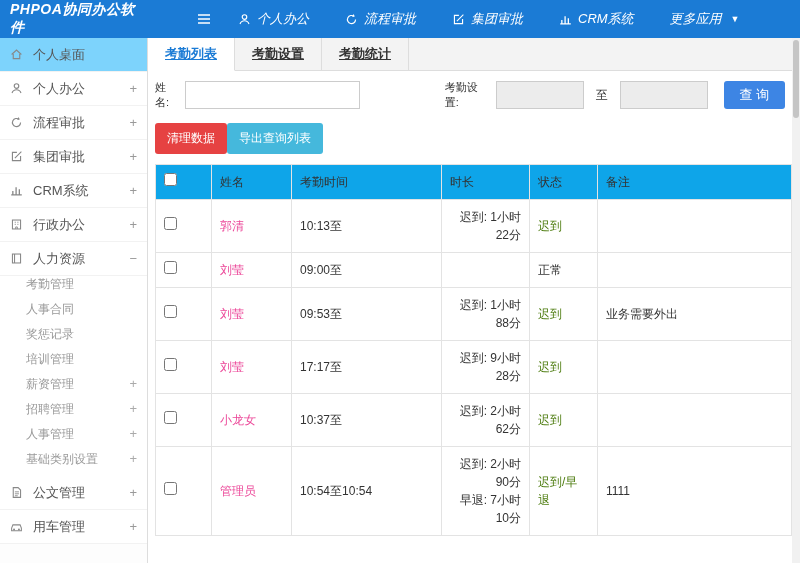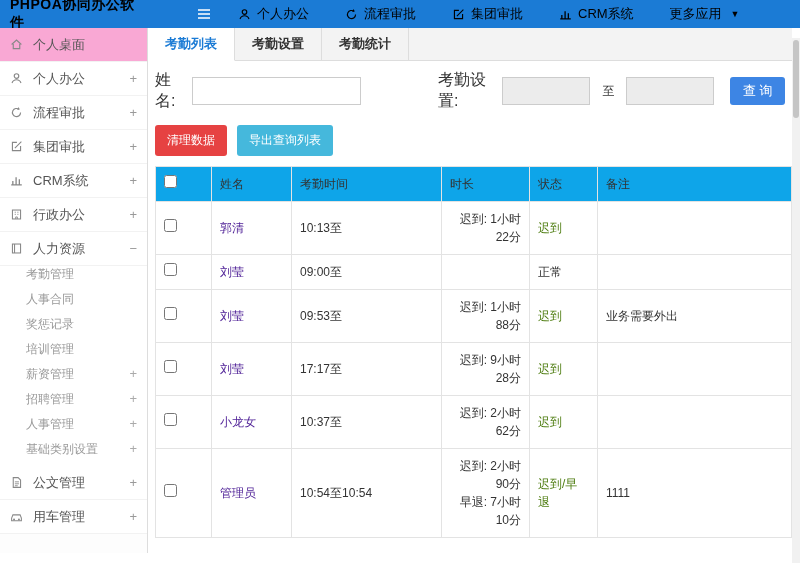--- a/index.html
+++ b/index.html
@@ -1,67 +1,67 @@
 <!DOCTYPE html>
 <html><head>
 <meta charset="utf-8">
 <style>
   * { margin:0; padding:0; box-sizing:border-box; }
   html,body { width:800px; height:563px; overflow:hidden; }
   body { font-family:"Liberation Sans","DejaVu Sans",sans-serif; font-size:12px; color:#333; background:#fff; }
 
   
-  .topbar { height:28px; background:#1b7bd5; display:flex; align-items:center; color:#000000; }
+  .topbar { height:38px; background:#1b7bd5; display:flex; align-items:center; color:#ffffff;font-style:italic; }
   .brand { width:148px; padding-left:10px; font-size:14px; font-weight:bold; letter-spacing:0.5px; flex:none; }
   .hamburger { margin:0 26px 0 48px; display:inline-flex; cursor:pointer; color:#fff; }
   .nav { display:flex; align-items:center; gap:36px; }
   .nav-item { display:flex; align-items:center; gap:6px; font-size:13px; cursor:pointer; white-space:nowrap; }
   .nav-item .nicon { display:inline-flex; }
   .nav-item .caret { font-size:9px; margin-left:3px; }
 
   
   .shell { display:flex; height:525px; }
 
   
   .sidebar { width:148px; flex:none; background:#fdfdfd; border-right:1px solid #ddd; overflow:hidden; }
   .side-item { height:34px; display:flex; align-items:center; padding:0 10px; border-bottom:1px solid #f2f2f2; color:#555; font-size:13px; cursor:pointer; background:#fff; }
-  .side-item.active { background:#f9a8d4; }
+  .side-item.active { background:#7dd3fc; }
   .side-item .sicon { display:inline-flex; width:16px; margin-right:7px; color:#888; }
   .side-item .expand { margin-left:auto; color:#999; font-size:13px; }
   .side-sub { height:25px; display:flex; padding:0 10px 0 26px; color:#999; font-size:12px; cursor:pointer; background:#fff; }
   .side-sub .expand { margin-left:auto; color:#aaa; font-size:13px; }
 
   
   .main { flex:1; background:#fff; overflow:hidden; padding-right:8px; }
 
   
   .tabs { height:33px; background:#f3f3f3; border-bottom:1px solid #ddd; display:flex; }
-  .tab { padding:0 17px; line-height:32px; font-size:13px; font-weight:bold; color:#333; border-right:1px solid #ddd; cursor:pointer; }
+  .tab { padding:0 17px; line-height:32px; font-size:13px; font-weight:bold; color:#333; border-right:1px solid #ddd; cursor:pointer;text-decoration:underline; }
   .tab.active { background:#fff; color:#1b7bd5; height:33px; border-bottom:1px solid #fff; }
 
   
   .filterbar { display:flex; align-items:center; padding:9px 7px; gap:6px; }
-  .filterbar label { font-size:16px; color:#333; }
+  .filterbar label { font-size:11px; color:#333; }
   .inp-name { width:182px; height:28px; border:1px solid #ccc; padding:0 6px; font-size:12px; outline:none; background:#fff; }
   .inp-date { width:88px; height:28px; border:1px solid #ccc; padding:0 6px; font-size:12px; outline:none; background:#ececec; }
   .gap { width:76px; }
   .to-label { margin:0 6px; }
   .btn-search { width:64px; height:28px; background:#3d85e4; color:#fff; border:none; border-radius:3px; font-size:13px; cursor:pointer; margin-left:10px; }
 
   
-  .actions { display:flex; align-items:center; gap:10px; padding:4px 7px 10px 7px; }
+  .actions { display:flex; align-items:center; padding:4px 7px 10px 7px; }
   .btn-clean { background:#e64242; color:#fff; border:none; border-radius:3px; padding:7px 12px; font-size:12px; cursor:pointer; }
   .btn-export { background:#45b8dc; color:#fff; border:none; border-radius:3px; padding:7px 12px; font-size:12px; cursor:pointer; }
 
   
   .tablewrap { padding:0 0 0 7px; }
   table { width:100%; border-collapse:collapse; table-layout:fixed; }
   th, td { border:1px solid #e3e3e3; padding:8px 8px; text-align:left; font-size:12px; font-weight:normal; vertical-align:middle; line-height:1.5; }
   th { background:#0ea5e9; color:#333; }
-  td.name a { color:#4c1d95; text-decoration:none; cursor:pointer; }
+  td.name a { color:#ec4899; text-decoration:none; cursor:pointer; }
   td.duration { white-space:pre-line;text-align:right; }
   td.status-red { color:#4d7c0f; }
   input[type="checkbox"] { width:13px; height:13px; cursor:pointer; }
 
   
   .scrollbar { position:absolute; top:38px; right:0; width:8px; height:525px; background:#f1f1f1; }
   .scroll-thumb { position:absolute; top:2px; left:1px; width:6px; height:78px; background:#c5c5c5; border-radius:3px; cursor:pointer; }
 </style>
 </head>
 <body>

